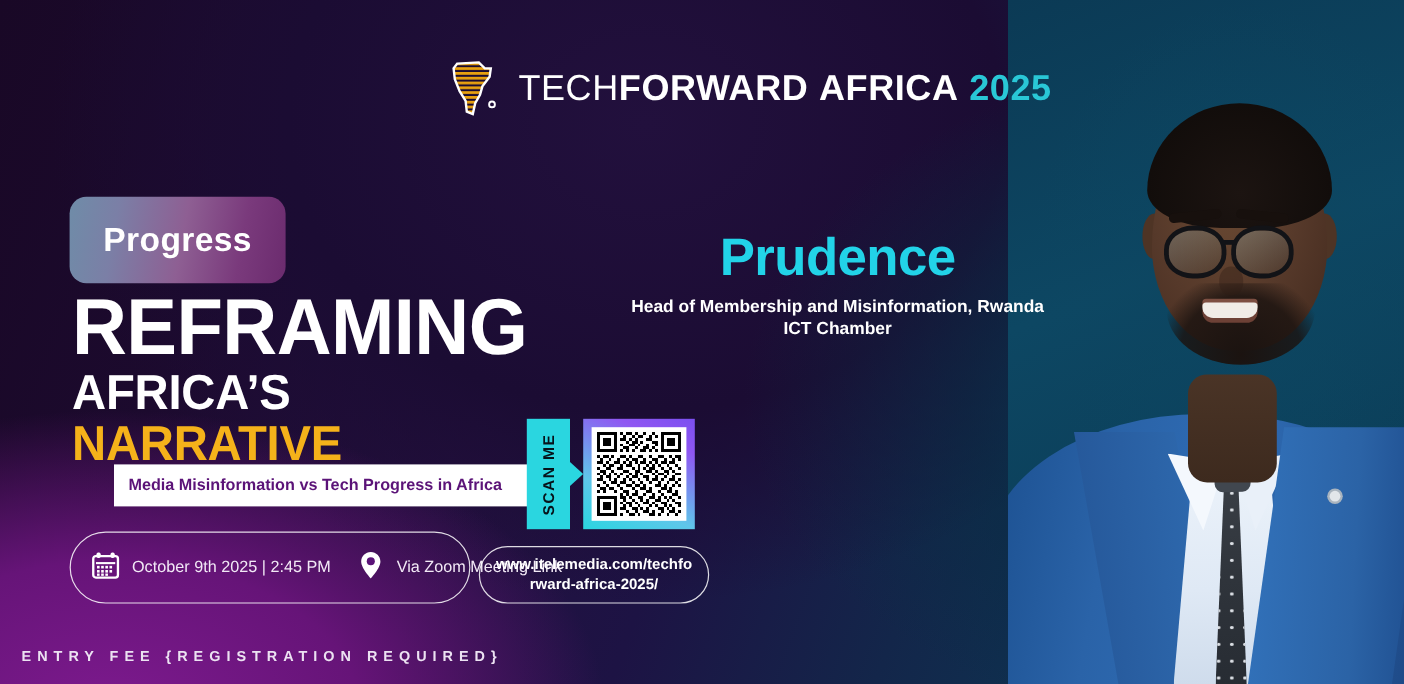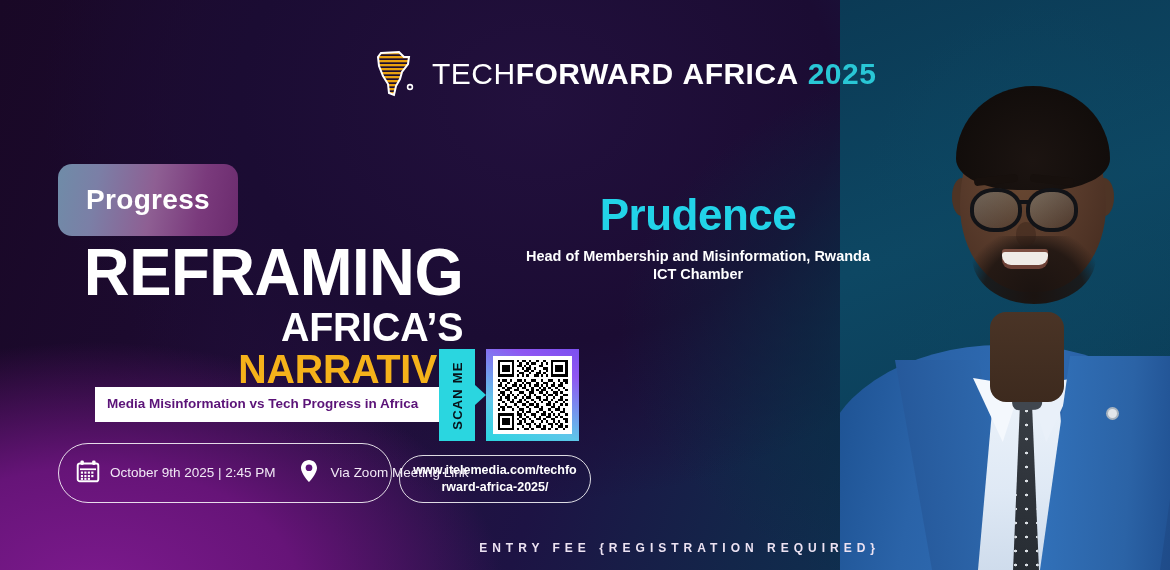--- a/index.html
+++ b/index.html
@@ -139,21 +139,21 @@
     position:absolute; left:58px; top:164px;
     width:180px; height:72px; border-radius:14px;
     background:linear-gradient(100deg,#6f8ca8 0%,#7b7fa6 22%,#8e5f93 52%,#7a3a7c 78%,#6b2b6e 100%);
     display:flex; align-items:center; justify-content:center;
   }
   .panelist span{
     color:#fff; font-size:28px; font-weight:700; letter-spacing:.3px;
   }
 
   .headline{
-    position:absolute; left:60px; top:242px; width:420px;text-align:right;
+    position:absolute; left:60px; top:242px; width:420px;
   }
   .hl1{
     font-family:"Liberation Sans Narrow","Liberation Sans", sans-serif;
     font-size:66px; font-weight:700; color:#fff; line-height:.92;
     letter-spacing:-0.5px; transform:scaleX(.96); transform-origin:left;
   }
   .hl2{
     font-family:"Liberation Sans Narrow","Liberation Sans", sans-serif;
     font-size:41px; font-weight:700; line-height:1.02; margin-top:4px;
     letter-spacing:-0.2px; transform:scaleX(.96); transform-origin:left;
@@ -218,21 +218,21 @@
   .sp-name{
     color:#22d3e8; font-size:44px; font-weight:700; line-height:1.04;
     letter-spacing:-0.5px;
   }
   .sp-role{
     margin-top:9px; color:#fff; font-size:14.5px; font-weight:700; line-height:1.28;
   }
 
   
   .footer{
-    position:absolute; left:0; top:538px; width:880px; text-align:right;
+    position:absolute; left:18px; top:538px; width:880px; text-align:left;
   }
   .footer span{
     color:#ece2f2; font-size:12px; font-weight:700; letter-spacing:5px;
   }
 </style>
 </head>
 <body>
 
 <div id="banner">
 

